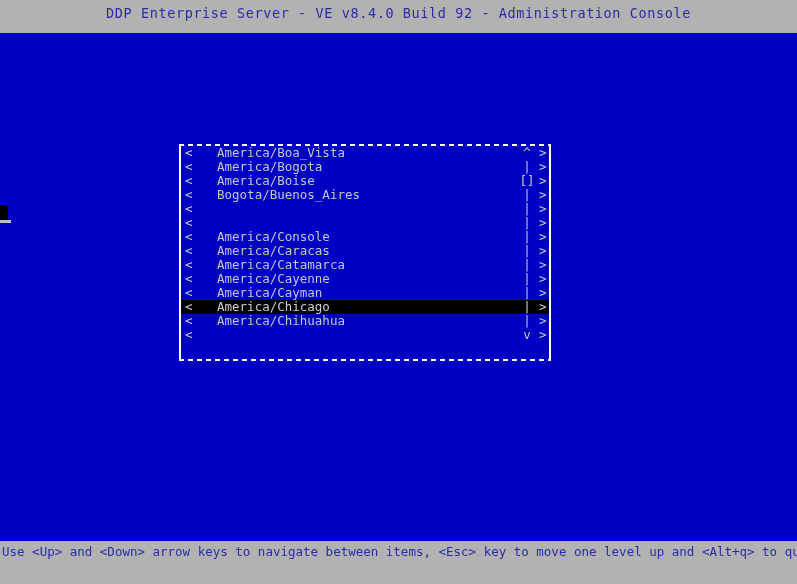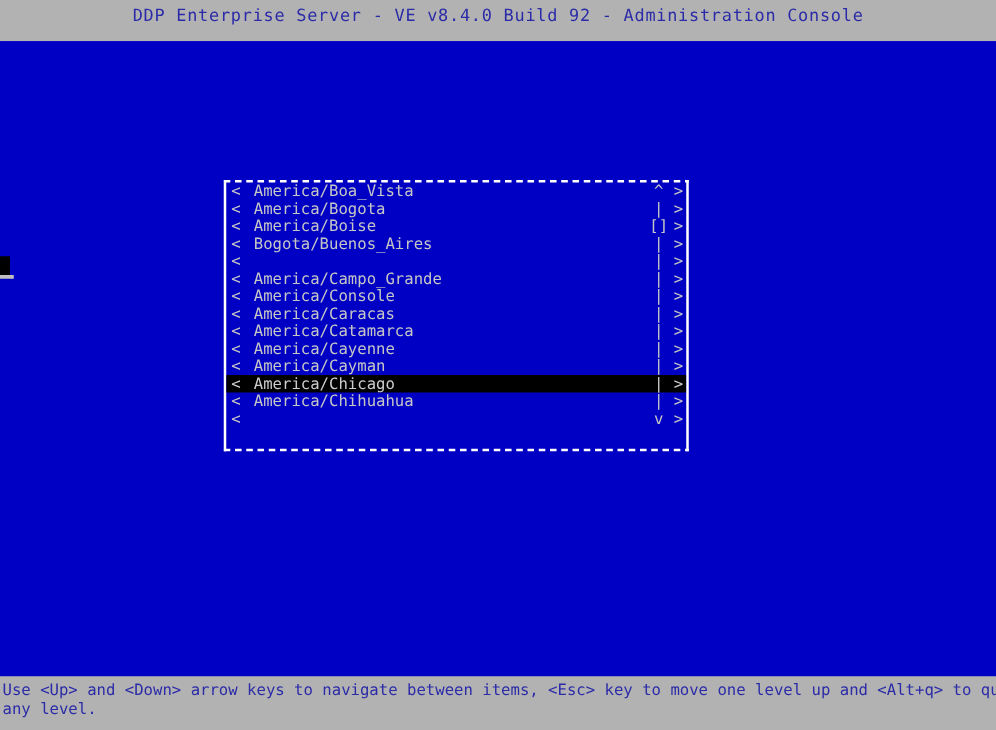--- a/index.html
+++ b/index.html
@@ -130,21 +130,21 @@
     color: #cccccc;
   }
 
   .row-left-arrow {
     position: absolute;
     left: 4px;
     top: 0;
   }
   .row-label {
     position: absolute;
-    left: 22px;
+    left: 36px;
     top: 0;
   }
   .row-scroll {
     position: absolute;
     left: 336px;
     top: 0;
     width: 20px;
     text-align: center;
   }
   .row-right-arrow {
@@ -192,32 +192,31 @@
       <div class="border-h" id="border-bottom"></div>
       <div class="border-v" id="border-left"></div>
       <div class="border-v" id="border-right"></div>
 
       <div id="menu-list">
           <div class="menu-row"><span class="row-left-arrow">&lt;</span><span class="row-label">America/Boa_Vista</span><span class="row-scroll">^</span><span class="row-right-arrow">&gt;</span></div>
           <div class="menu-row"><span class="row-left-arrow">&lt;</span><span class="row-label">America/Bogota</span><span class="row-scroll">|</span><span class="row-right-arrow">&gt;</span></div>
           <div class="menu-row"><span class="row-left-arrow">&lt;</span><span class="row-label">America/Boise</span><span class="row-scroll">[]</span><span class="row-right-arrow">&gt;</span></div>
           <div class="menu-row"><span class="row-left-arrow">&lt;</span><span class="row-label">Bogota/Buenos_Aires</span><span class="row-scroll">|</span><span class="row-right-arrow">&gt;</span></div>
           <div class="menu-row"><span class="row-left-arrow">&lt;</span><span class="row-scroll">|</span><span class="row-right-arrow">&gt;</span></div>
-          <div class="menu-row"><span class="row-left-arrow">&lt;</span><span class="row-label">America/Campo_Grande</span><span class="row-scroll">|</span><span class="row-right-arrow">&gt;</span></div>
+          <div class="menu-row"><span class="row-left-arrow">&lt;</span><span class="row-scroll">|</span><span class="row-right-arrow">&gt;</span></div>
           <div class="menu-row"><span class="row-left-arrow">&lt;</span><span class="row-label">America/Console</span><span class="row-scroll">|</span><span class="row-right-arrow">&gt;</span></div>
           <div class="menu-row"><span class="row-left-arrow">&lt;</span><span class="row-label">America/Caracas</span><span class="row-scroll">|</span><span class="row-right-arrow">&gt;</span></div>
           <div class="menu-row"><span class="row-left-arrow">&lt;</span><span class="row-label">America/Catamarca</span><span class="row-scroll">|</span><span class="row-right-arrow">&gt;</span></div>
           <div class="menu-row"><span class="row-left-arrow">&lt;</span><span class="row-label">America/Cayenne</span><span class="row-scroll">|</span><span class="row-right-arrow">&gt;</span></div>
           <div class="menu-row"><span class="row-left-arrow">&lt;</span><span class="row-label">America/Cayman</span><span class="row-scroll">|</span><span class="row-right-arrow">&gt;</span></div>
           <div class="menu-row selected"><span class="row-left-arrow">&lt;</span><span class="row-label">America/Chicago</span><span class="row-scroll">|</span><span class="row-right-arrow">&gt;</span></div>
           <div class="menu-row"><span class="row-left-arrow">&lt;</span><span class="row-label">America/Chihuahua</span><span class="row-scroll">|</span><span class="row-right-arrow">&gt;</span></div>
           <div class="menu-row"><span class="row-left-arrow">&lt;</span><span class="row-scroll">v</span><span class="row-right-arrow">&gt;</span></div>
         </div>
     </div>
 
   </div>
 
   <div id="status-bar">
     <div class="status-line" id="status-line-1">Use &lt;Up&gt; and &lt;Down&gt; arrow keys to navigate between items, &lt;Esc&gt; key to move one level up and &lt;Alt+q&gt; to quit at</div>
-    <div class="status-line" id="status-line-2">any level.</div>
   </div>
 
 </div>
 
 </body></html>

